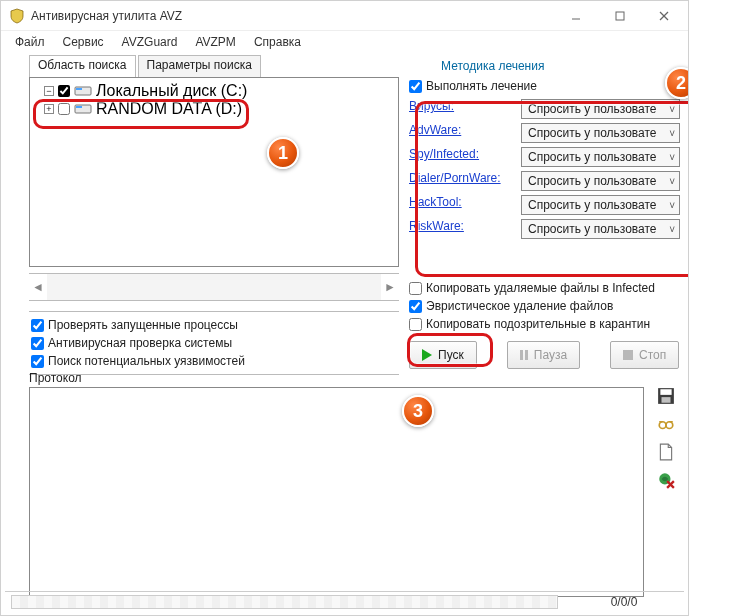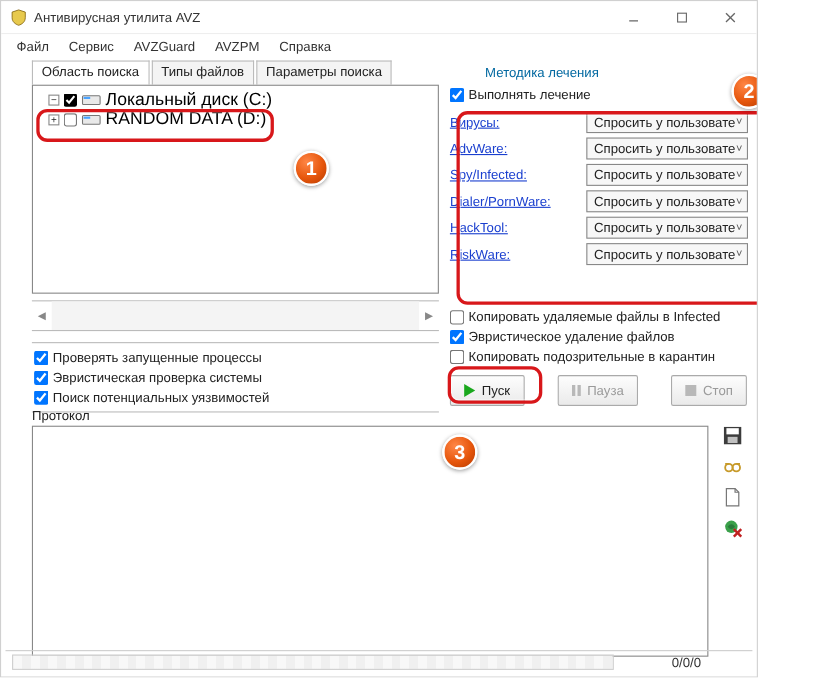--- a/index.html
+++ b/index.html
@@ -29,21 +29,21 @@
   .chk { width: 12px; height: 12px; accent-color: #000; margin: 0 2px; }
   .drive-icon { width: 18px; height: 12px; display: inline-flex; margin-right: 2px; }
   .tree-label { font-size: 16px; color: #000; }
 
   .left-checks { position: absolute; left: 0; top: 256px; width: 370px; border-top: 1px solid #bbb; border-bottom: 1px solid #bbb; padding: 4px 2px; }
   .checkline { display: flex; align-items: center; height: 18px; gap: 4px; }
   .checkline input { margin: 0; }
 
   .section-header { height: 22px; display: flex; align-items: center; padding-left: 4px; color: #0369a1; margin-left: 28px; }
   .treat-box { position: absolute; left: 0; top: 22px; right: 4px; }
-  .treat-row { display: flex; align-items: center; height: 24px; gap: 20px; }
+  .treat-row { display: flex; align-items: flex-start; height: 24px; gap: 8px; }
   .treat-link { color: #1a3fcf; text-decoration: underline; width: 104px; font-size: 12px; }
   .treat-sel { flex: 1; height: 20px; border: 1px solid #888; background: #f7f7f7; display: flex; align-items: center; justify-content: space-between; padding: 0 4px 0 6px; font-size: 12px; color: #222; }
   .treat-sel .chev { font-size: 10px; color: #555; }
 
   .right-checks { position: absolute; left: 0; top: 224px; right: 4px; }
 
   .btn-row { position: absolute; left: 0; top: 286px; right: 4px; display: flex; gap: 30px; }
   .rbtn { border: 1px solid #aaa; background: linear-gradient(#fdfdfd,#eaeaea); height: 28px; padding: 0 12px; display: flex; align-items: center; gap: 6px; font-size: 12px; color: #222; border-radius: 2px; }
   .rbtn.dis { color: #9a9a9a; }
   .play-ic { width: 0; height: 0; border-left: 10px solid #1aa81d; border-top: 6px solid transparent; border-bottom: 6px solid transparent; }
@@ -105,21 +105,20 @@
     <span>AVZGuard</span>
     <span>AVZPM</span>
     <span>Справка</span>
   </div>
 
   <div class="content">
 
     <div class="left-pane">
       <div class="tabs">
         <div class="tab active">Область поиска</div>
-        <div class="tab">Типы файлов</div>
         <div class="tab">Параметры поиска</div>
       </div>
 
       <div class="filelist">
         <div class="tree-row">
           <span class="tree-box">−</span>
           <input type="checkbox" class="chk" checked="" style="">
           <span class="drive-icon">
               <svg viewBox="0 0 18 12">
                 <rect x="1" y="2" width="16" height="8" rx="1" fill="#e9e9e9" stroke="#777"></rect>
@@ -147,21 +146,21 @@
         <div class="arrow">►</div>
       </div>
 
       <div class="left-checks">
         <label class="checkline">
             <input type="checkbox" checked="" style="">
             <span>Проверять запущенные процессы</span>
           </label>
         <label class="checkline">
             <input type="checkbox" checked="" style="">
-            <span>Эвристическая проверка системы</span>
+            <span>Антивирусная проверка системы</span>
           </label>
         <label class="checkline">
             <input type="checkbox" checked="" style="">
             <span>Поиск потенциальных уязвимостей</span>
           </label>
       </div>
     </div>
 
     <div class="right-pane">
       <div class="section-header">Методика лечения</div>

